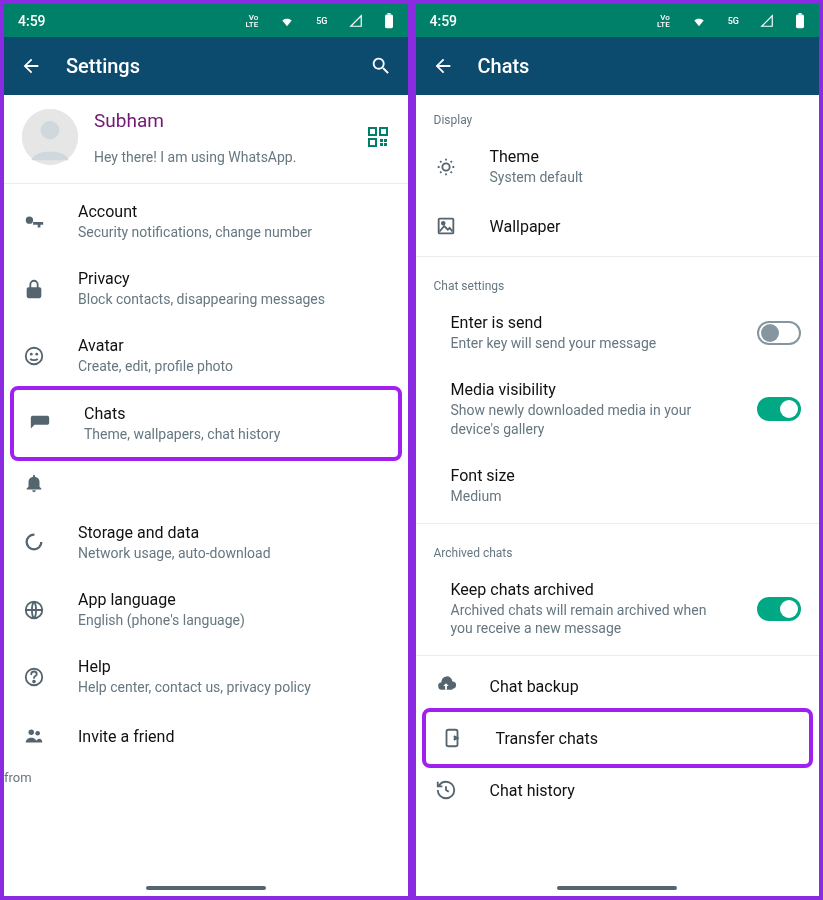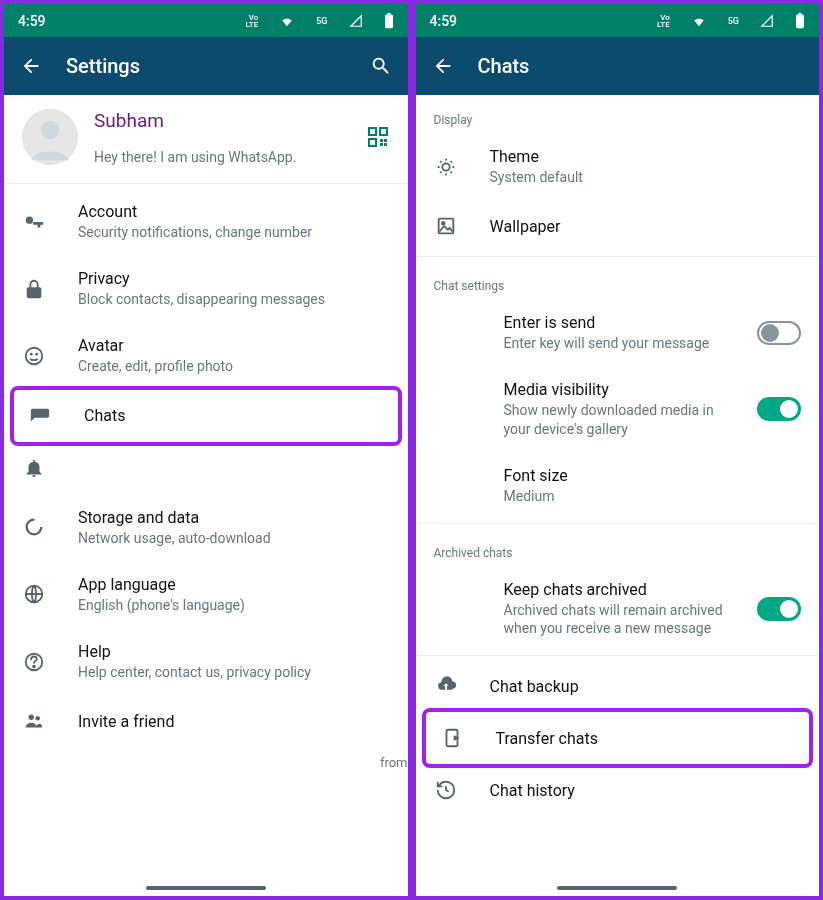--- a/index.html
+++ b/index.html
@@ -80,21 +80,21 @@
     color: #667781;
     padding: 18px 18px 6px 18px;
   }
   .setting-item {
     display: flex;
     align-items: center;
     padding: 14px 18px;
     gap: 32px;
     position: relative;
   }
-  .setting-item.indented { padding-left: 88px; }
+  .setting-item.indented { padding-left: 35px; }
   .setting-icon {
     width: 24px;
     height: 24px;
     color: #54656f;
     display: flex;
     align-items: center;
     justify-content: center;
     flex-shrink: 0;
   }
   .setting-text { flex: 1; }
@@ -121,21 +121,21 @@
     position: absolute;
     width: 18px;
     height: 18px;
     border-radius: 50%;
     top: 50%;
     transform: translateY(-50%);
   }
   .toggle.on .toggle-knob { background: #fff; right: 3px; }
   .toggle.off .toggle-knob { background: #8696a0; left: 2px; }
   .from-label {
-    text-align: right;
+    text-align: left;
     font-size: 13px;
     color: #667781;
     padding: 8px 0 0;
   }
   .navbar {
     position: absolute;
     bottom: 6px;
     left: 50%;
     transform: translateX(-50%);
     width: 120px;
@@ -237,20 +237,21 @@
         </div>
     </div>
     <div class="setting-item highlight">
       <div class="setting-icon">
           <svg width="22" height="22" viewBox="0 0 24 24" fill="#54656f">
             <path d="M20 4H4a2 2 0 00-2 2v12l4-4h14a2 2 0 002-2V6a2 2 0 00-2-2z"></path>
           </svg>
         </div>
       <div class="setting-text">
           <div class="setting-title">Chats</div>
+          <div class="setting-sub">Theme, wallpapers, chat history</div>
         </div>
     </div>
     <div class="setting-item">
       <div class="setting-icon">
           <svg width="22" height="22" viewBox="0 0 24 24" fill="#54656f">
             <path d="M12 22a2 2 0 002-2h-4a2 2 0 002 2zm6-6V11a6 6 0 00-5-5.9V4a1 1 0 00-2 0v1.1A6 6 0 006 11v5l-2 2v1h16v-1l-2-2z"></path>
           </svg>
         </div>
     </div>
     <div class="setting-item">

